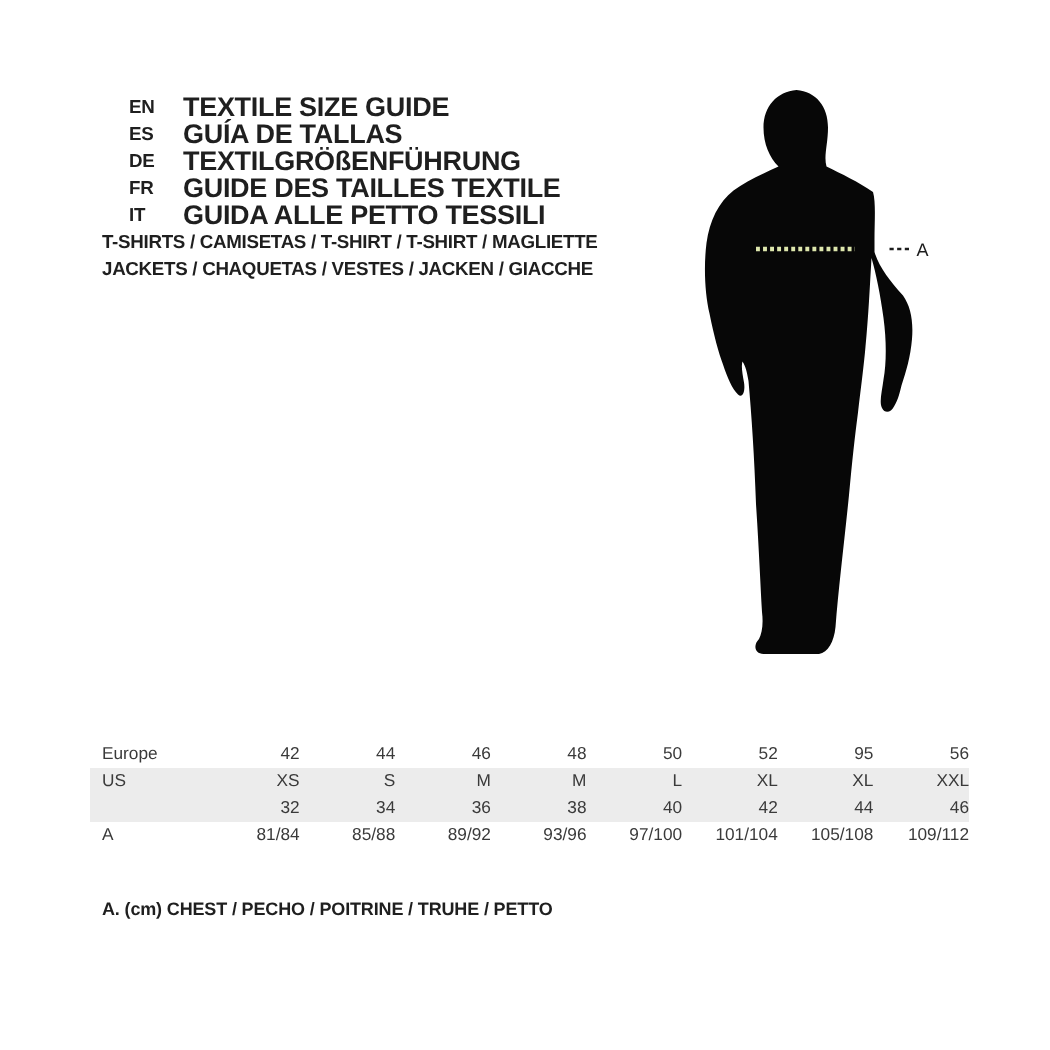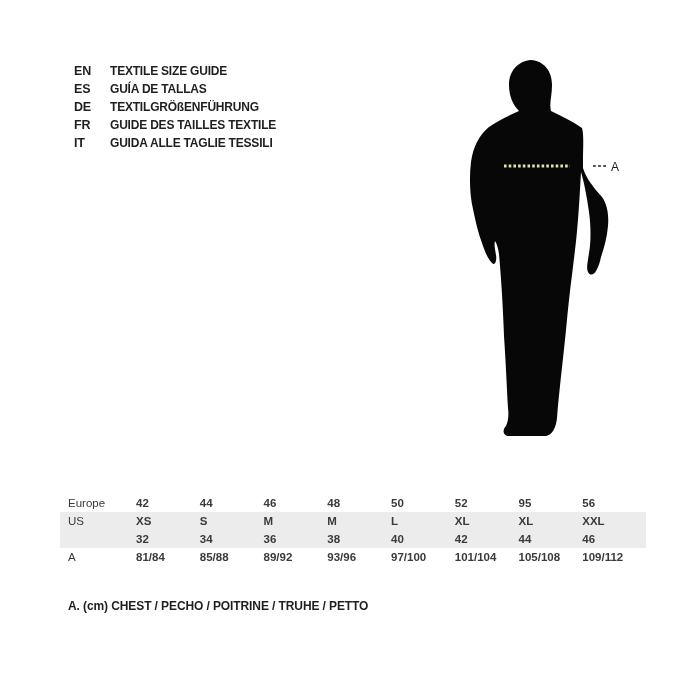--- a/index.html
+++ b/index.html
@@ -3,24 +3,24 @@
 <meta charset="utf-8">
 <style>
   * { margin:0; padding:0; box-sizing:border-box; }
   html,body { background:#fff; }
   .canvas {
     position:relative; width:700px; height:700px; background:#ffffff;
     font-family:"Liberation Sans", sans-serif; color:#1f1f1f; overflow:hidden;
   }
 
   
-  .lang-list { position:absolute; left:74px; top:62px; }
+  .lang-list { position:absolute; left:86px; top:62px; }
   .lang-row { display:flex; height:18px; line-height:18px; }
   .lang-code { width:36px; font-weight:bold; font-size:12.5px; letter-spacing:-0.2px; }
-  .lang-label { font-weight:bold; font-size:12px; letter-spacing:-0.2px; white-space:nowrap; }
+  .lang-label { font-weight:bold; font-size:18px; letter-spacing:-0.2px; white-space:nowrap; }
 
   
   .garments { position:absolute; left:68px; top:152px; }
   .garment-line { height:18px; line-height:18px; font-weight:bold; font-size:12.5px; letter-spacing:-0.2px; white-space:nowrap; }
 
   
   .figure-wrap { position:absolute; left:460px; top:50px; width:210px; height:400px; }
   .figure-wrap svg { display:block; width:210px; height:400px; }
   .measure-a-text { font-family:"Liberation Sans", sans-serif; font-size:12px; fill:#1c1c1c; }
 
@@ -29,21 +29,21 @@
 
   
   .size-table { position:absolute; left:60px; top:494px; width:586px; font-size:11.5px; }
   .table-header {
     height:18px; line-height:18px; background:#bfbfbf; color:#2e2e2e;
     font-weight:bold; padding-left:8px; letter-spacing:-0.1px;
   }
   .t-row { display:flex; height:18px; line-height:18px; color:#3a3a3a; background:#ffffff; }
   .t-row.shaded { background:#ececec; }
   .t-label { width:76px; padding-left:8px; text-align:left; }
-  .t-cell { flex:1; text-align:left;font-weight:bold; }
+  .t-cell { flex:1; text-align:right; }
 
   
   .footnote { position:absolute; left:68px; top:599px; font-weight:bold; font-size:12px; letter-spacing:-0.1px; }
 </style>
 </head>
 <body>
 
 <div class="canvas">
 
   <div class="lang-list">
@@ -58,24 +58,28 @@
     <div class="lang-row">
       <span class="lang-code">DE</span>
       <span class="lang-label">TEXTILGRÖßENFÜHRUNG</span>
     </div>
     <div class="lang-row">
       <span class="lang-code">FR</span>
       <span class="lang-label">GUIDE DES TAILLES TEXTILE</span>
     </div>
     <div class="lang-row">
       <span class="lang-code">IT</span>
-      <span class="lang-label">GUIDA ALLE TAGLIE TESSILI</span>
+      <span class="lang-label">GUIDA ALLE PETTO TESSILI</span>
     </div>
   </div>
 
+  <div class="garments">
+    <div class="garment-line">T-SHIRTS / CAMISETAS / T-SHIRT / T-SHIRT / MAGLIETTE</div>
+    <div class="garment-line">JACKETS / CHAQUETAS / VESTES / JACKEN / GIACCHE</div>
+  </div>
 
   <div class="figure-wrap">
     <svg viewBox="0 0 210 400" xmlns="http://www.w3.org/2000/svg">
       <path fill="#070707" d="
         M71,10
         C58,11 49,21 49,35
         C49,46 53,55 59,61
         C48,66 37,71 29,77
         C19,85 13,97 11,112
         C9,128 10,146 13,159

